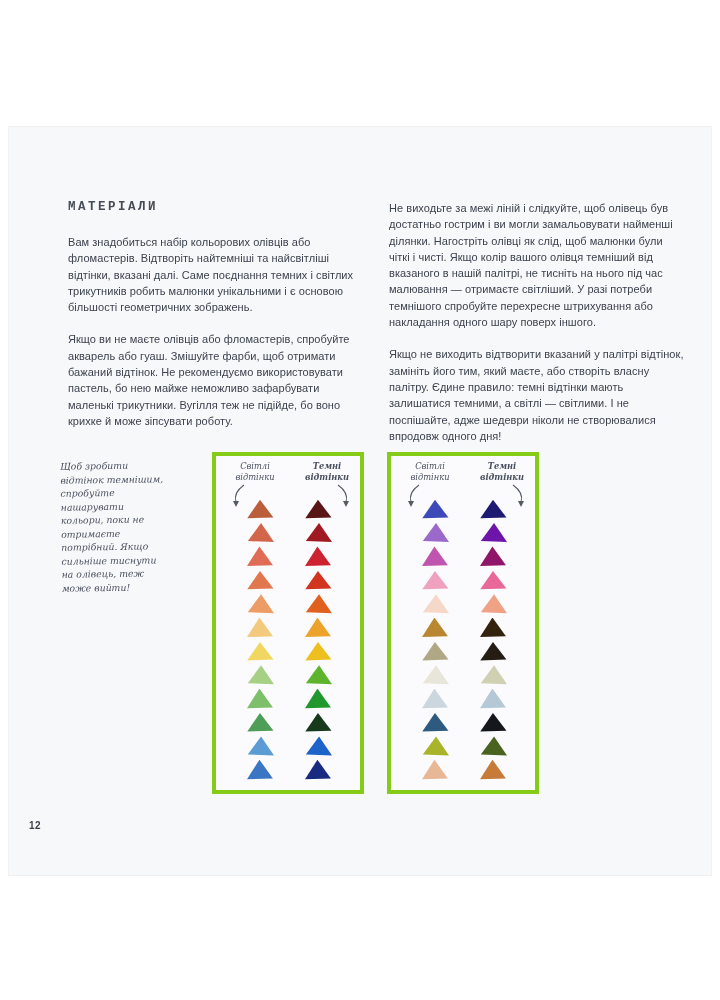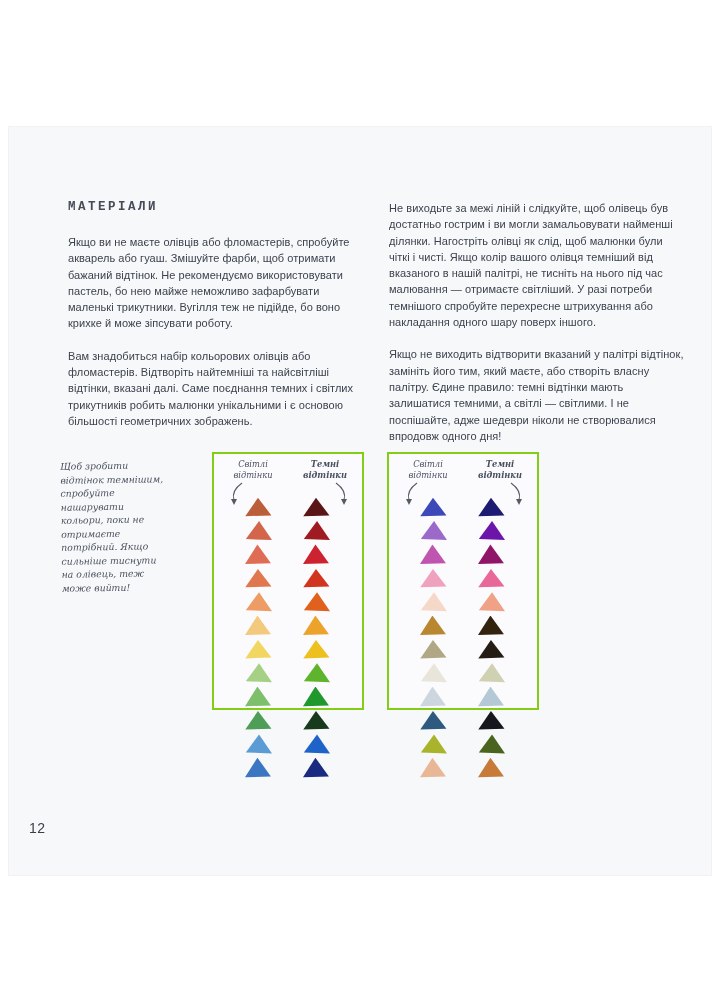--- a/index.html
+++ b/index.html
@@ -25,22 +25,22 @@
     font-size:11px;line-height:16.3px;letter-spacing:.05px;
     margin:0 0 16px 0;color:#3c424e;
   }
   .margin-note{
     position:absolute;left:61px;top:459px;width:103px;
     font-family:"DejaVu Serif",serif;font-style:italic;
     font-size:9.3px;line-height:13.5px;color:#4a5160;
     transform:rotate(-0.8deg);
   }
   .panel{
-    position:absolute;top:452px;width:152px;height:258px;
-    background:#fbfbfd;border:2px solid #84cc16;box-sizing:border-box;
+    position:absolute;top:452px;width:152px;height:342px;
+    background:#fbfbfd;border:4px solid #84cc16;box-sizing:border-box;
   }
   .panel-warm{left:212px;}
   .panel-cool{left:387px;}
   .col-head{
     position:absolute;top:5px;width:62px;text-align:center;
     font-family:"DejaVu Serif",serif;font-style:italic;
     font-size:8.3px;line-height:10.5px;color:#4a5160;
   }
   .col-head.light{left:8px;}
   .col-head.dark{left:80px;font-weight:bold;}
@@ -49,32 +49,32 @@
   .head-arrow.dark{left:118px;}
   .tri-grid{position:absolute;left:0;top:0;width:100%;height:100%;}
   .tri{
     position:absolute;width:27px;height:20px;
   }
   .tri.v0{clip-path:polygon(48% 4%, 1% 96%, 98% 92%);}
   .tri.v1{clip-path:polygon(52% 2%, 3% 92%, 100% 97%);}
   .tri.v2{clip-path:polygon(46% 0%, 0% 98%, 96% 94%);}
   .page-number{
     position:absolute;left:29px;top:820px;
-    font-size:14px;font-weight:normal;color:#3a3f47;letter-spacing:.5px;
+    font-size:10px;font-weight:bold;color:#3a3f47;letter-spacing:.5px;
   }
 </style>
 </head>
 <body>
 
 <div class="sheet"></div>
 
 <div class="col col-left">
   <h2 class="section-title">МАТЕРІАЛИ</h2>
+  <p class="body-p">Вам знадобиться набір кольорових олівців або фломастерів. Відтворіть найтемніші та найсвітліші відтінки, вказані далі. Саме поєднання темних і світлих трикутників робить малюнки унікальними і є основою більшості геометричних зображень.</p>
   <p class="body-p">Якщо ви не маєте олівців або фломастерів, спробуйте акварель або гуаш. Змішуйте фарби, щоб отримати бажаний відтінок. Не рекомендуємо використовувати пастель, бо нею майже неможливо зафарбувати маленькі трикутники. Вугілля теж не підійде, бо воно крихке й може зіпсувати роботу.</p>
-  <p class="body-p">Вам знадобиться набір кольорових олівців або фломастерів. Відтворіть найтемніші та найсвітліші відтінки, вказані далі. Саме поєднання темних і світлих трикутників робить малюнки унікальними і є основою більшості геометричних зображень.</p>
 </div>
 
 <div class="col col-right">
   <p class="body-p">Не виходьте за межі ліній і слідкуйте, щоб олівець був достатньо гострим і ви могли замальовувати найменші ділянки. Нагостріть олівці як слід, щоб малюнки були чіткі і чисті. Якщо колір вашого олівця темніший від вказаного в нашій палітрі, не тисніть на нього під час малювання — отримаєте світліший. У разі потреби темнішого спробуйте перехресне штрихування або накладання одного шару поверх іншого.</p>
   <p class="body-p">Якщо не виходить відтворити вказаний у палітрі відтінок, замініть його тим, який маєте, або створіть власну палітру. Єдине правило: темні відтінки мають залишатися темними, а світлі — світлими. І не поспішайте, адже шедеври ніколи не створювалися впродовж одного дня!</p>
 </div>
 
 <div class="margin-note">Щоб зробити відтінок темнішим, спробуйте нашарувати кольори, поки не отримаєте потрібний. Якщо сильніше тиснути на олівець, теж може вийти!</div>
 
 <div class="panel panel-warm">

